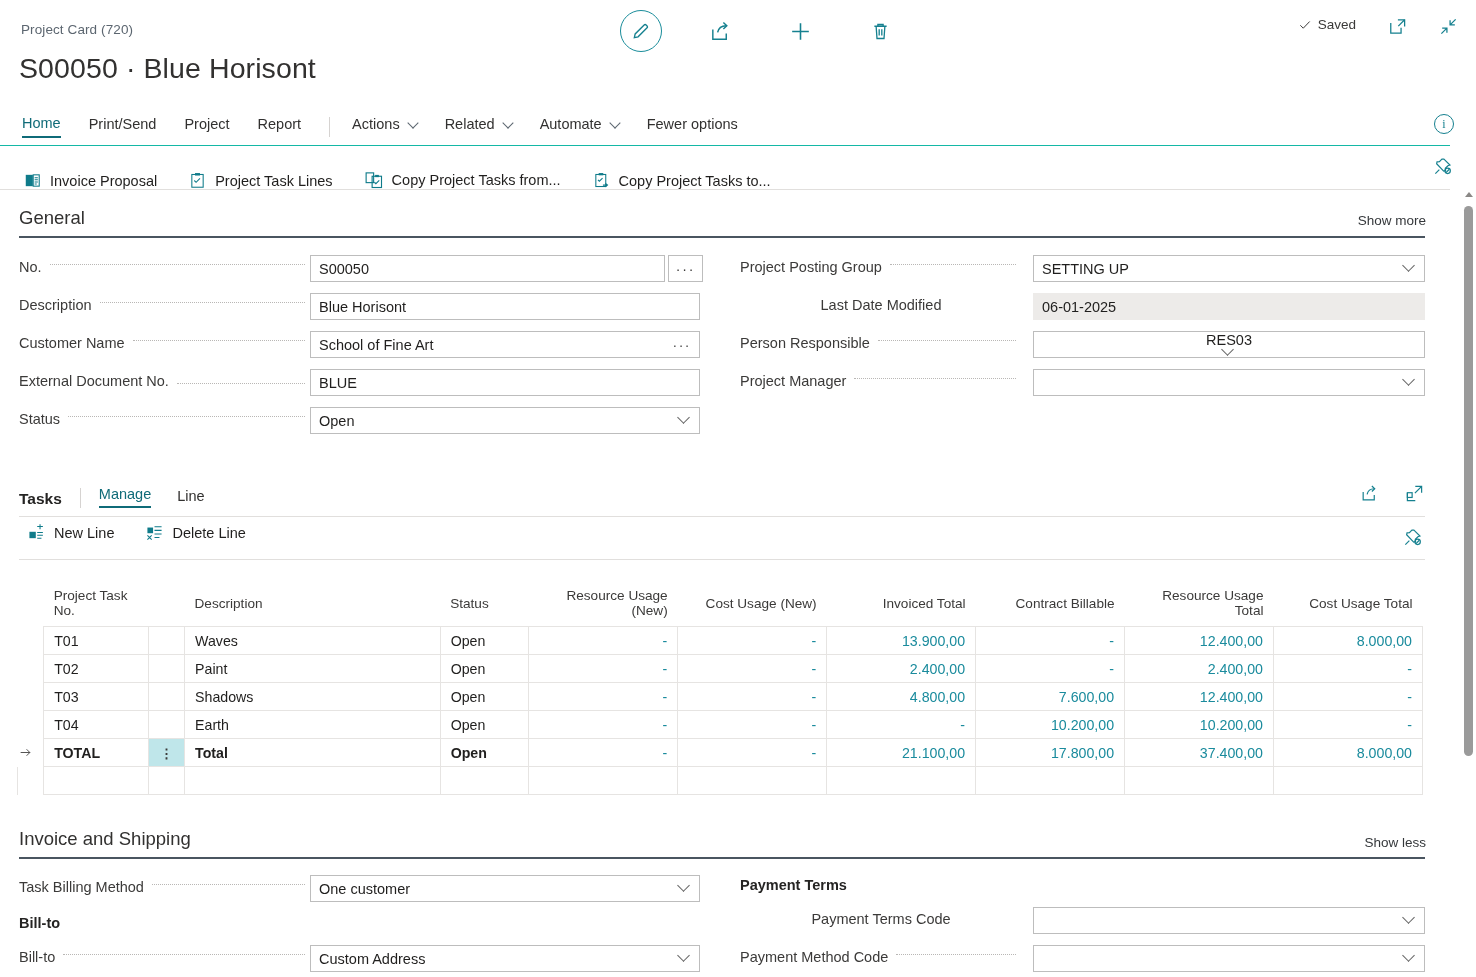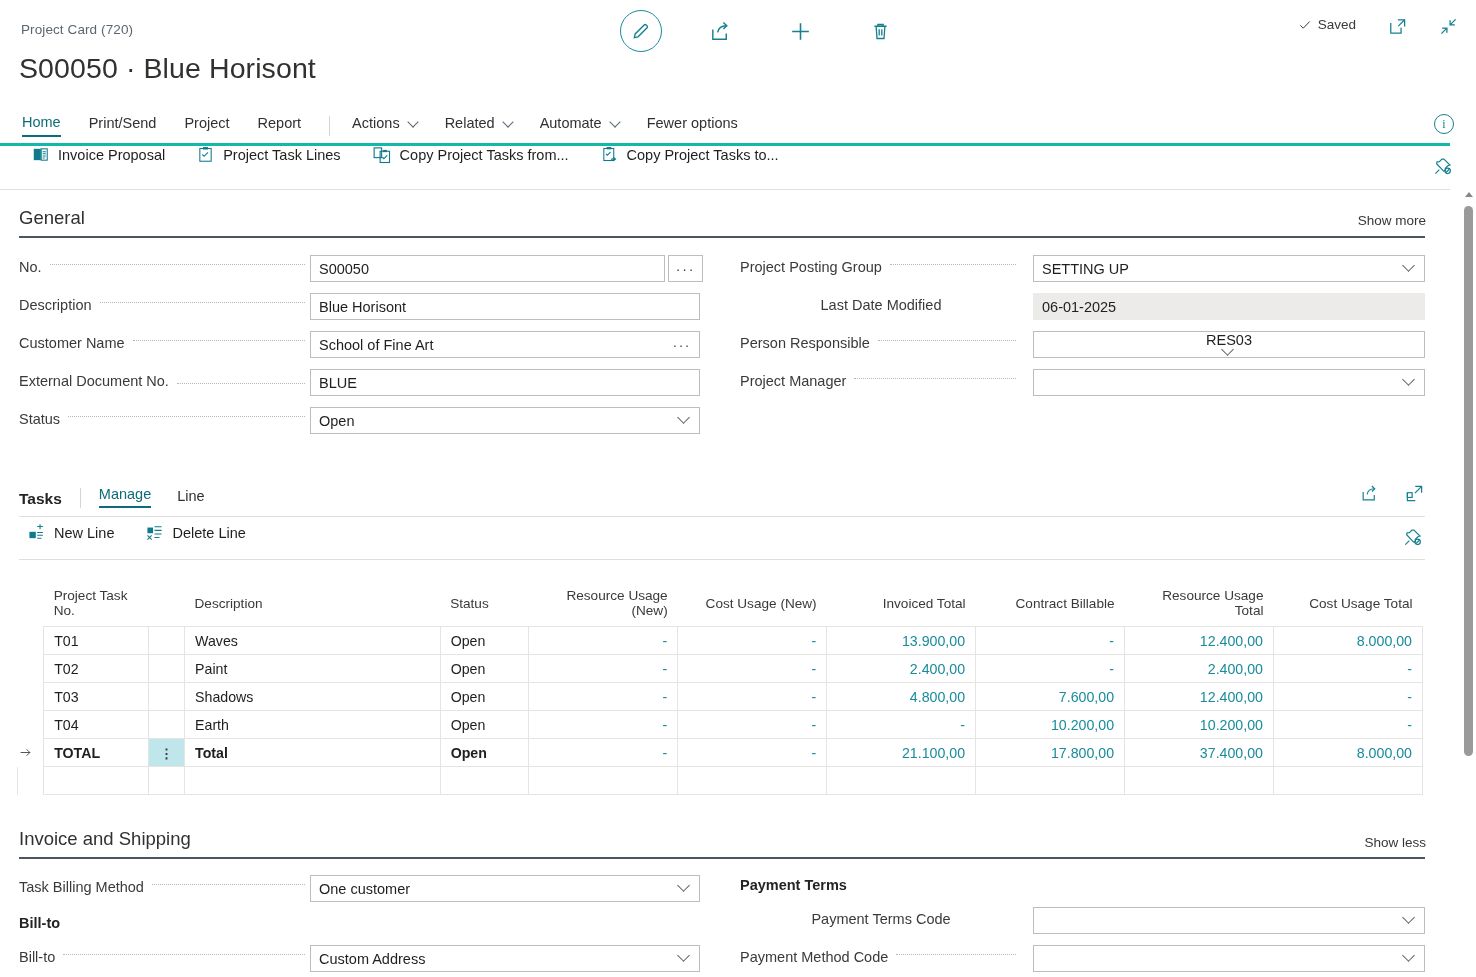--- a/index.html
+++ b/index.html
@@ -40,21 +40,21 @@
   
   .title {
     position:absolute; left:19px; top:52px;
     font-size: 28.5px; font-weight: 400; color:#323130; letter-spacing:.1px;
   }
 
   
   .menustrip {
     position:absolute; left:0; top:108px; width:1450px; height:38px;
     display:flex; align-items:center; padding-left:22px; gap:0;
-    border-bottom:3px solid #14b8a6;
+    border-bottom:1px solid #14b8a6;
   }
   .mi {
     font-size:14.5px; color:#323130; padding:0 0 5px 0; margin-right:28px;
     cursor:pointer; white-space:nowrap;
   }
   .mi.active { color:#0f6b78; border-bottom:2px solid #0f6b78; }
   .mi.chev::after {
     content:""; display:inline-block; margin-left:9px; width:7px; height:7px;
     border-right:1.4px solid #5c6670; border-bottom:1.4px solid #5c6670;
     transform: translateY(-2px) rotate(45deg);
@@ -63,21 +63,21 @@
   .info-i {
     position:absolute; right:22px; top:114px; width:20px; height:20px;
     border:1.4px solid #15808f; border-radius:50%; color:#15808f;
     font-size:12px; display:flex; align-items:center; justify-content:center;
     font-family:"Liberation Serif", serif; cursor:pointer;
   }
 
   
   .ribbon {
     position:absolute; left:0; top:146px; width:1450px; height:44px;
-    display:flex; align-items:flex-start; padding-left:32px;
+    display:flex; align-items:flex-end; padding-left:24px;
     border-bottom:1px solid #e1dfdd;
   }
   .rb { display:flex; align-items:center; gap:9px; margin-right:32px; cursor:pointer; font-size:14.5px; color:#201f1e; }
   .rb .gi { color:#0f7b8a; display:flex; }
   .pin-right { position:absolute; right:24px; top:157px; color:#15808f; cursor:pointer; }
 
   
   .sec-head {
     position:absolute; font-size:18.5px; color:#323130; font-weight:400;
   }

